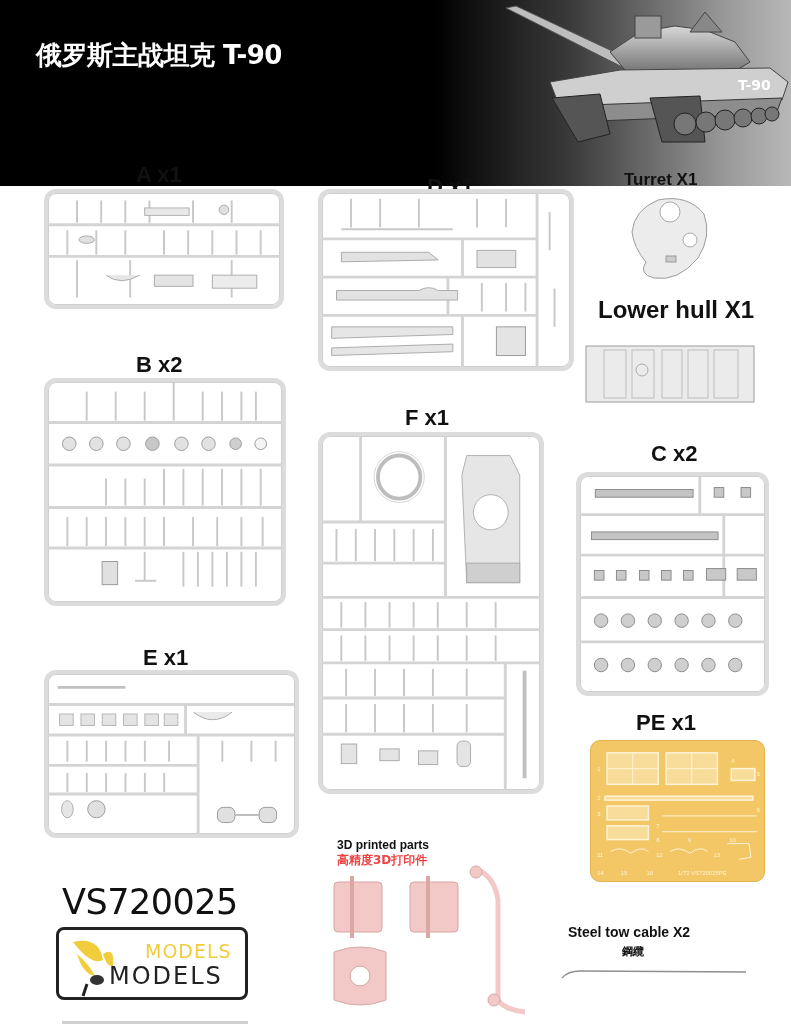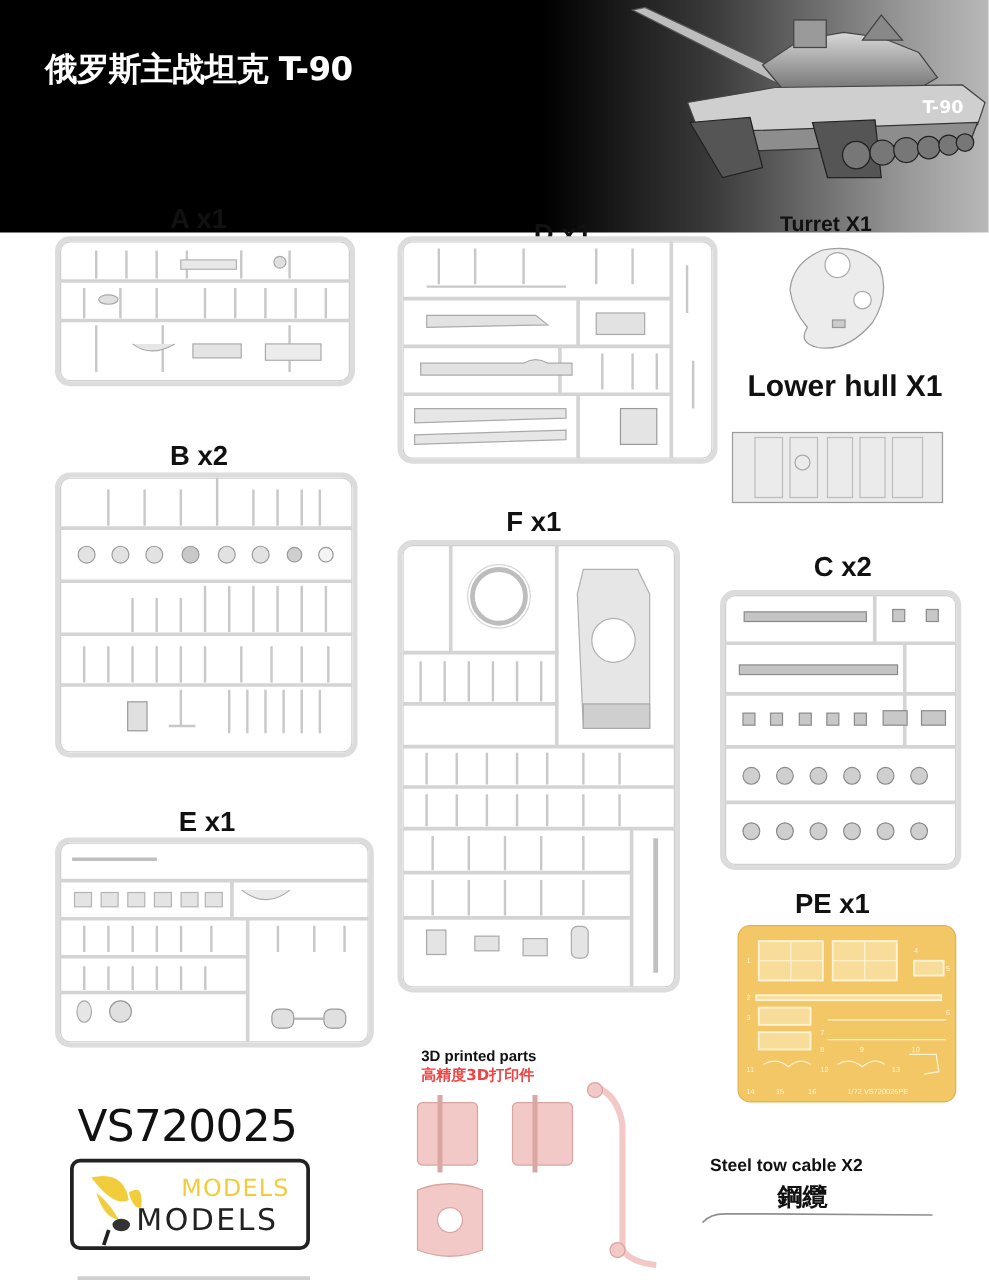--- a/index.html
+++ b/index.html
@@ -56,21 +56,21 @@
     font-size: 24px; color: #222; letter-spacing: 2px;
   }
   .logo svg { position: absolute; left: 10px; top: 6px; width: 72px; height: 62px; }
 
   .bottom-bar { position: absolute; left: 62px; top: 1021px; width: 186px; height: 3px; background: #d0d0d0; }
 
   .print-label { position: absolute; left: 337px; top: 838px; font-size: 12px; font-weight: bold; color: #111; }
   .print-label-cn { position: absolute; left: 337px; top: 852px; font-size: 12px; font-weight: bold; color: #ef4444; font-family: "DejaVu Sans", sans-serif; }
 
   .cable-label { position: absolute; left: 568px; top: 924px; font-size: 14px; font-weight: bold; color: #111; }
-  .cable-label-cn { position: absolute; left: 622px; top: 944px; font-size: 20px; font-weight: bold; color: #111; font-family: "DejaVu Sans", sans-serif; }
+  .cable-label-cn { position: absolute; left: 622px; top: 944px; font-size: 11px; font-weight: bold; color: #111; font-family: "DejaVu Sans", sans-serif; }
 </style>
 </head>
 <body>
 
 <div class="header">
   <div class="title-cn">俄罗斯主战坦克 T-90</div>
   <svg class="tank-photo" viewBox="0 0 290 144">
     <defs>
       <linearGradient id="tk" x1="0" y1="0" x2="0" y2="1">
         <stop offset="0" stop-color="#d8d8d8"></stop>

